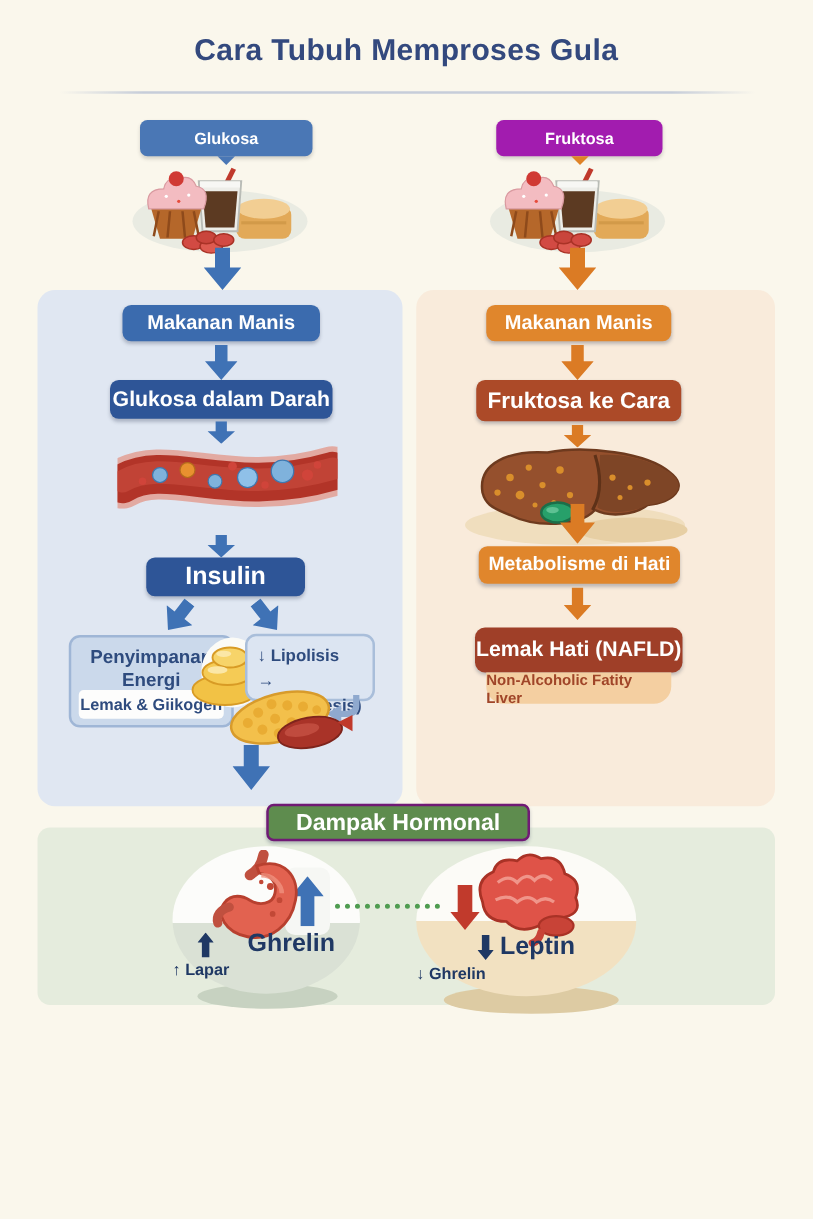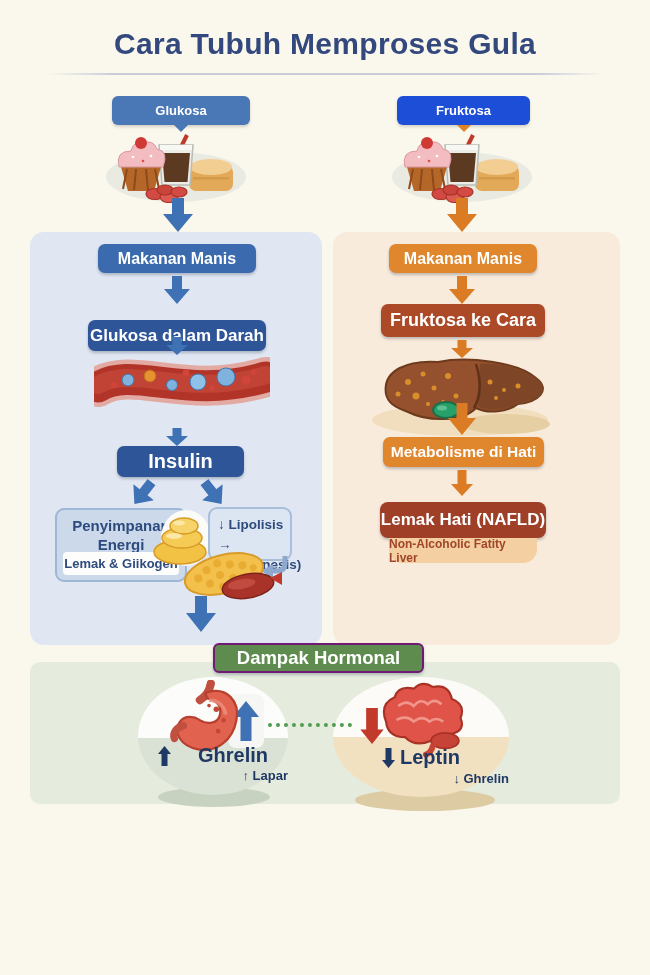--- a/index.html
+++ b/index.html
@@ -1,44 +1,44 @@
 <!DOCTYPE html>
 <html><head>
 <meta charset="utf-8">
 <style>
   html,body{margin:0;padding:0;background:#FAF7EC;}
   .canvas{position:relative;width:650px;height:975px;background:#FAF7EC;overflow:hidden;
           font-family:"Liberation Sans",sans-serif;}
   .abs{position:absolute;}
   .title{position:absolute;left:0;right:0;top:27px;text-align:center;
-         font-size:30px;font-weight:700;color:#33497E;letter-spacing:.3px;}
+         font-size:24px;font-weight:700;color:#33497E;letter-spacing:.3px;}
   .divider{position:absolute;left:48px;top:73px;width:556px;height:2px;
            background:linear-gradient(to right,rgba(198,205,217,0),#C6CDD9 12%,#C6CDD9 88%,rgba(198,205,217,0));}
   .bubble{position:absolute;height:29px;border-radius:6px;color:#fff;font-weight:700;font-size:13px;
           display:flex;align-items:center;justify-content:center;box-shadow:0 2px 3px rgba(60,60,60,.2);}
   .bubble::after{content:"";position:absolute;top:100%;left:50%;margin-left:-7px;
                  border:7px solid transparent;}
   .bubble-blue{background:#4A77B5;}.bubble-blue::after{border-top-color:#4A77B5;}
-  .bubble-orange{background:#1d4ed8;}.bubble-orange::after{border-top-color:#DF8327;}
+  .bubble-orange{background:#a21caf;}.bubble-orange::after{border-top-color:#DF8327;}
   .panel{position:absolute;border-radius:14px;}
   .panel-blue{left:30px;top:232px;width:292px;height:413px;background:#E0E7F2;}
   .panel-peach{left:333px;top:232px;width:287px;height:413px;background:#F9EBDB;}
   .panel-green{left:30px;top:662px;width:590px;height:142px;background:#E5ECDD;border-radius:10px;}
   .box{position:absolute;display:flex;align-items:center;justify-content:center;color:#fff;
        font-weight:700;border-radius:7px;box-shadow:0 2px 3px rgba(40,50,80,.28);box-sizing:border-box;}
   .subbox{position:absolute;box-sizing:border-box;background:#CBD9EB;border:2px solid #9FB6D6;
           border-radius:9px;color:#2E4B7E;font-weight:700;}
   .lightbar{position:absolute;display:flex;align-items:center;justify-content:center;
             box-sizing:border-box;font-weight:700;}
   .ellipse{position:absolute;border-radius:50%;}
   .shadow-ell{position:absolute;border-radius:50%;}
   .dotted{position:absolute;border-top:4px dotted #4F9C50;}
   .hormone-row{position:absolute;display:flex;align-items:center;justify-content:center;gap:5px;
                color:#1F3864;font-weight:800;font-size:20px;}
-  .hormone-sub{position:absolute;text-align:right;color:#1F3864;font-weight:700;font-size:13px;}
+  .hormone-sub{position:absolute;text-align:left;color:#1F3864;font-weight:700;font-size:13px;}
 </style>
 </head>
 <body>
 
 <div class="canvas">
 
   <div class="title">Cara Tubuh Memproses Gula</div>
   <div class="divider"></div>
 
   <div class="bubble bubble-blue" style="left:112px;top:96px;width:138px;">Glukosa</div>
@@ -98,21 +98,21 @@
     <polygon points="9,0 21,0 21,16 30,16 15,34 0,16 9,16" fill="#DB7B24"></polygon>
     </svg>
 
   <div class="panel panel-blue"></div>
   <div class="panel panel-peach"></div>
 
   <div class="box" style="left:98px;top:244px;width:158px;height:29px;background:#3B6BAE;font-size:16px;">Makanan Manis</div>
   <svg class="abs" style="left:164px;top:276px;" width="26" height="28" viewBox="0 0 26 28">
     <polygon points="8,0 18,0 18,13 26,13 13,28 0,13 8,13" fill="#3F72B5"></polygon>
     </svg>
-  <div class="box" style="left:88px;top:320px;width:178px;height:31px;background:#2E5597;font-size:17px;">Glukosa dalam Darah</div>
+  <div class="box" style="left:88px;top:304px;width:178px;height:31px;background:#2E5597;font-size:17px;">Glukosa dalam Darah</div>
   <svg class="abs" style="left:166px;top:337px;" width="22" height="18" viewBox="0 0 22 18">
     <polygon points="6.5,0 15.5,0 15.5,8 22,8 11,18 0,8 6.5,8" fill="#3F72B5"></polygon>
     </svg>
 
   <svg class="abs" style="left:94px;top:355px;" width="176" height="52" viewBox="0 0 176 52">
     <path d="M4 32 C40 10, 90 46, 172 22" fill="none" stroke="#E2A399" stroke-width="40" stroke-linecap="round" opacity=".9"></path>
     <path d="M4 32 C40 10, 90 46, 172 22" fill="none" stroke="#B23428" stroke-width="31" stroke-linecap="round"></path>
     <path d="M4 30 C40 9, 90 44, 172 20" fill="none" stroke="#C4473A" stroke-width="18" stroke-linecap="round" opacity=".8"></path>
     <circle cx="34" cy="25" r="6" fill="#7FB2DC" stroke="#3E78B0"></circle>
     <circle cx="56" cy="21" r="6" fill="#E8912F" stroke="#B56A1C"></circle>
@@ -147,21 +147,21 @@
   </div>
   <svg class="abs" style="left:146px;top:508px;" width="66" height="60" viewBox="0 0 66 60">
     <ellipse cx="40" cy="30" rx="25" ry="28" fill="#FBFBF7"></ellipse>
     <ellipse cx="34" cy="44" rx="26" ry="12" fill="#F2C245" stroke="#D89B25" stroke-width="1.5"></ellipse>
     <ellipse cx="36" cy="30" rx="20" ry="10" fill="#F5CB55" stroke="#D89B25" stroke-width="1.5"></ellipse>
     <ellipse cx="38" cy="18" rx="14" ry="8" fill="#F7D469" stroke="#D89B25" stroke-width="1.5"></ellipse>
     <ellipse cx="33" cy="15" rx="6" ry="2.5" fill="#FBE7A6"></ellipse>
     <ellipse cx="28" cy="28" rx="8" ry="3" fill="#FBE7A6"></ellipse>
   </svg>
 
-  <div class="subbox" style="left:196px;top:507px;width:84px;height:54px;background:#DCE5F2;border-color:#A9BEDA;padding:6px 0 0 8px;font-size:13.5px;line-height:20px;margin-left:12px;">
+  <div class="subbox" style="left:196px;top:507px;width:104px;height:54px;background:#DCE5F2;border-color:#A9BEDA;padding:6px 0 0 8px;font-size:13.5px;line-height:20px;">
     <div>↓ Lipolisis</div>
     <div>→ Lipogenesis)</div>
   </div>
   <svg class="abs" style="left:260px;top:556px;" width="30" height="26" viewBox="0 0 30 26">
     <path d="M25 0 V8 Q25 15 17 15 H12" fill="none" stroke="#8FA9CE" stroke-width="5"></path>
     <polygon points="13,8 13,22 1,15" fill="#8FA9CE"></polygon>
   </svg>
   <svg class="abs" style="left:182px;top:542px;" width="102" height="60" viewBox="0 0 102 60">
     <g transform="rotate(-14 42 32)">
       <ellipse cx="42" cy="32" rx="40" ry="19" fill="#F3C04B" stroke="#D89B2B" stroke-width="2"></ellipse>

